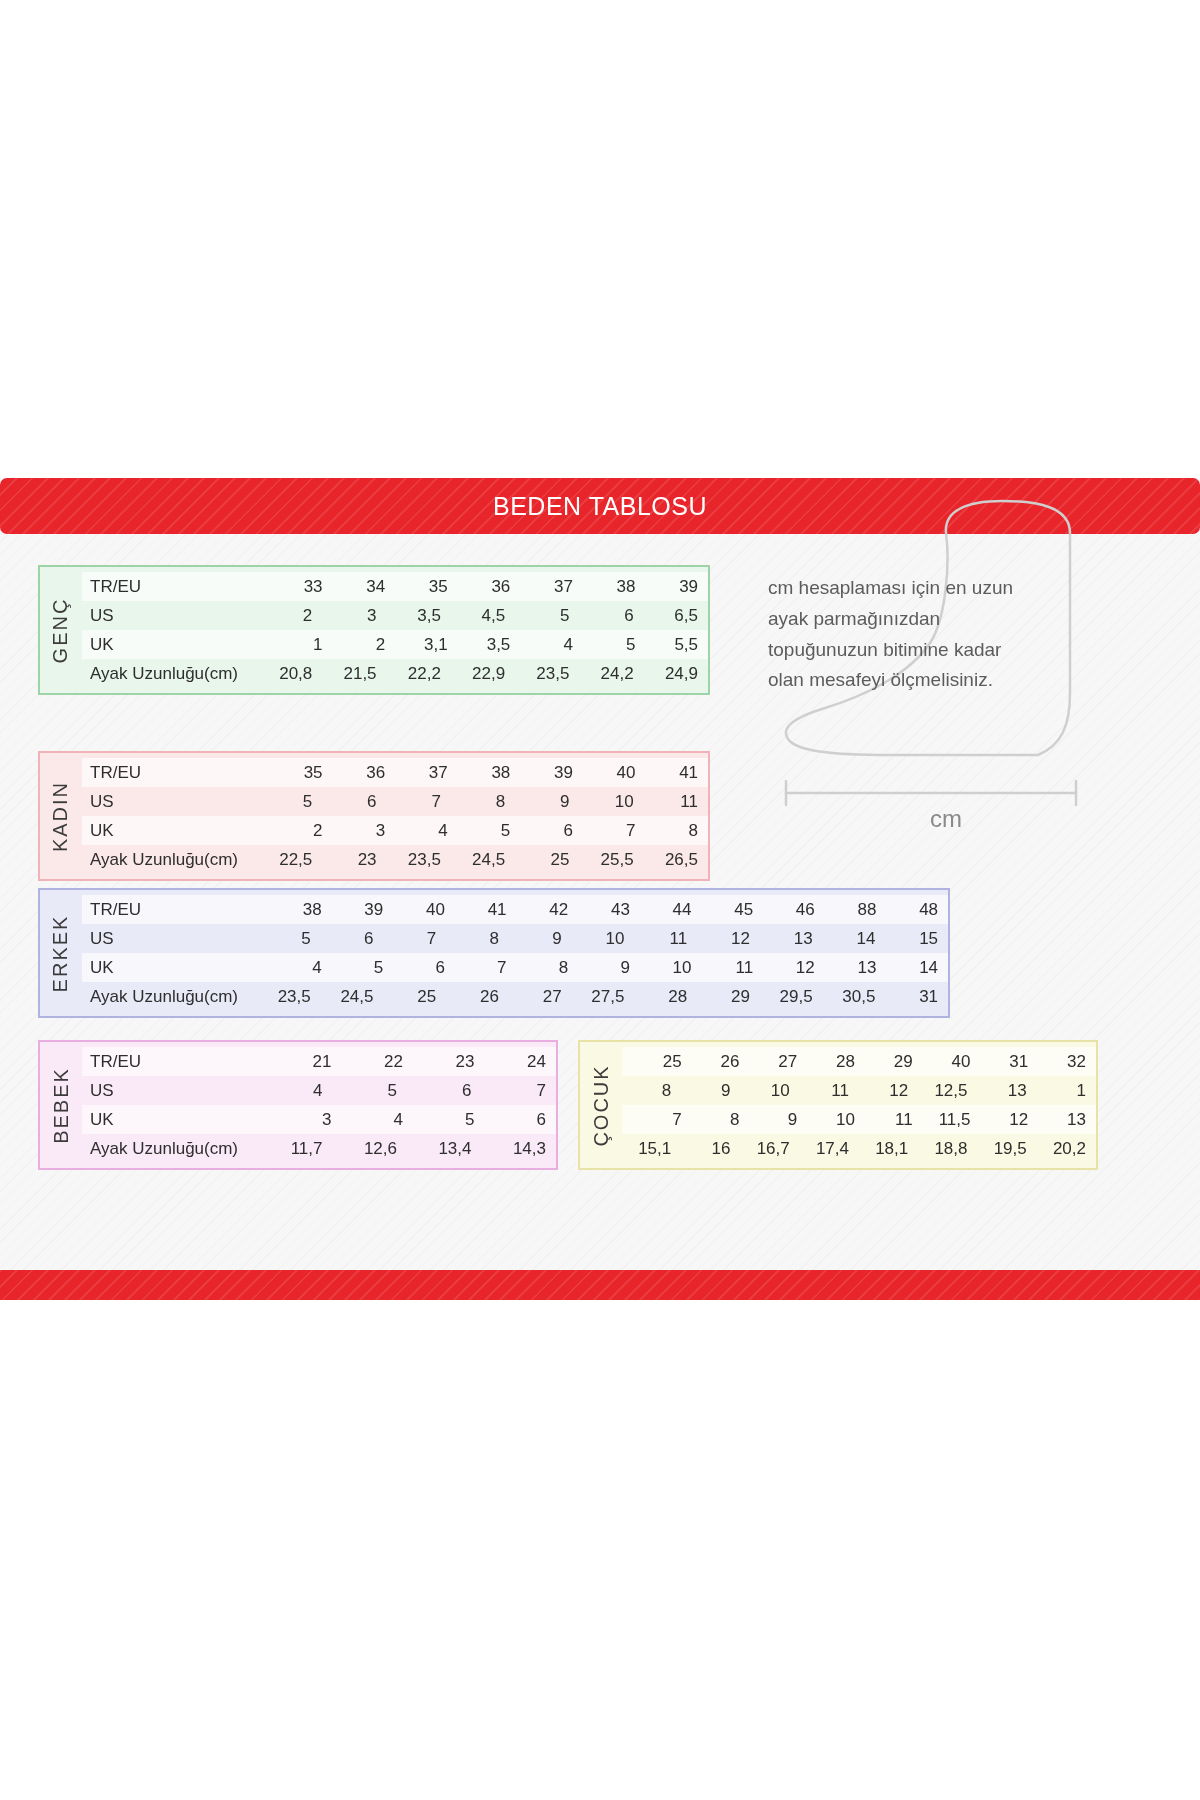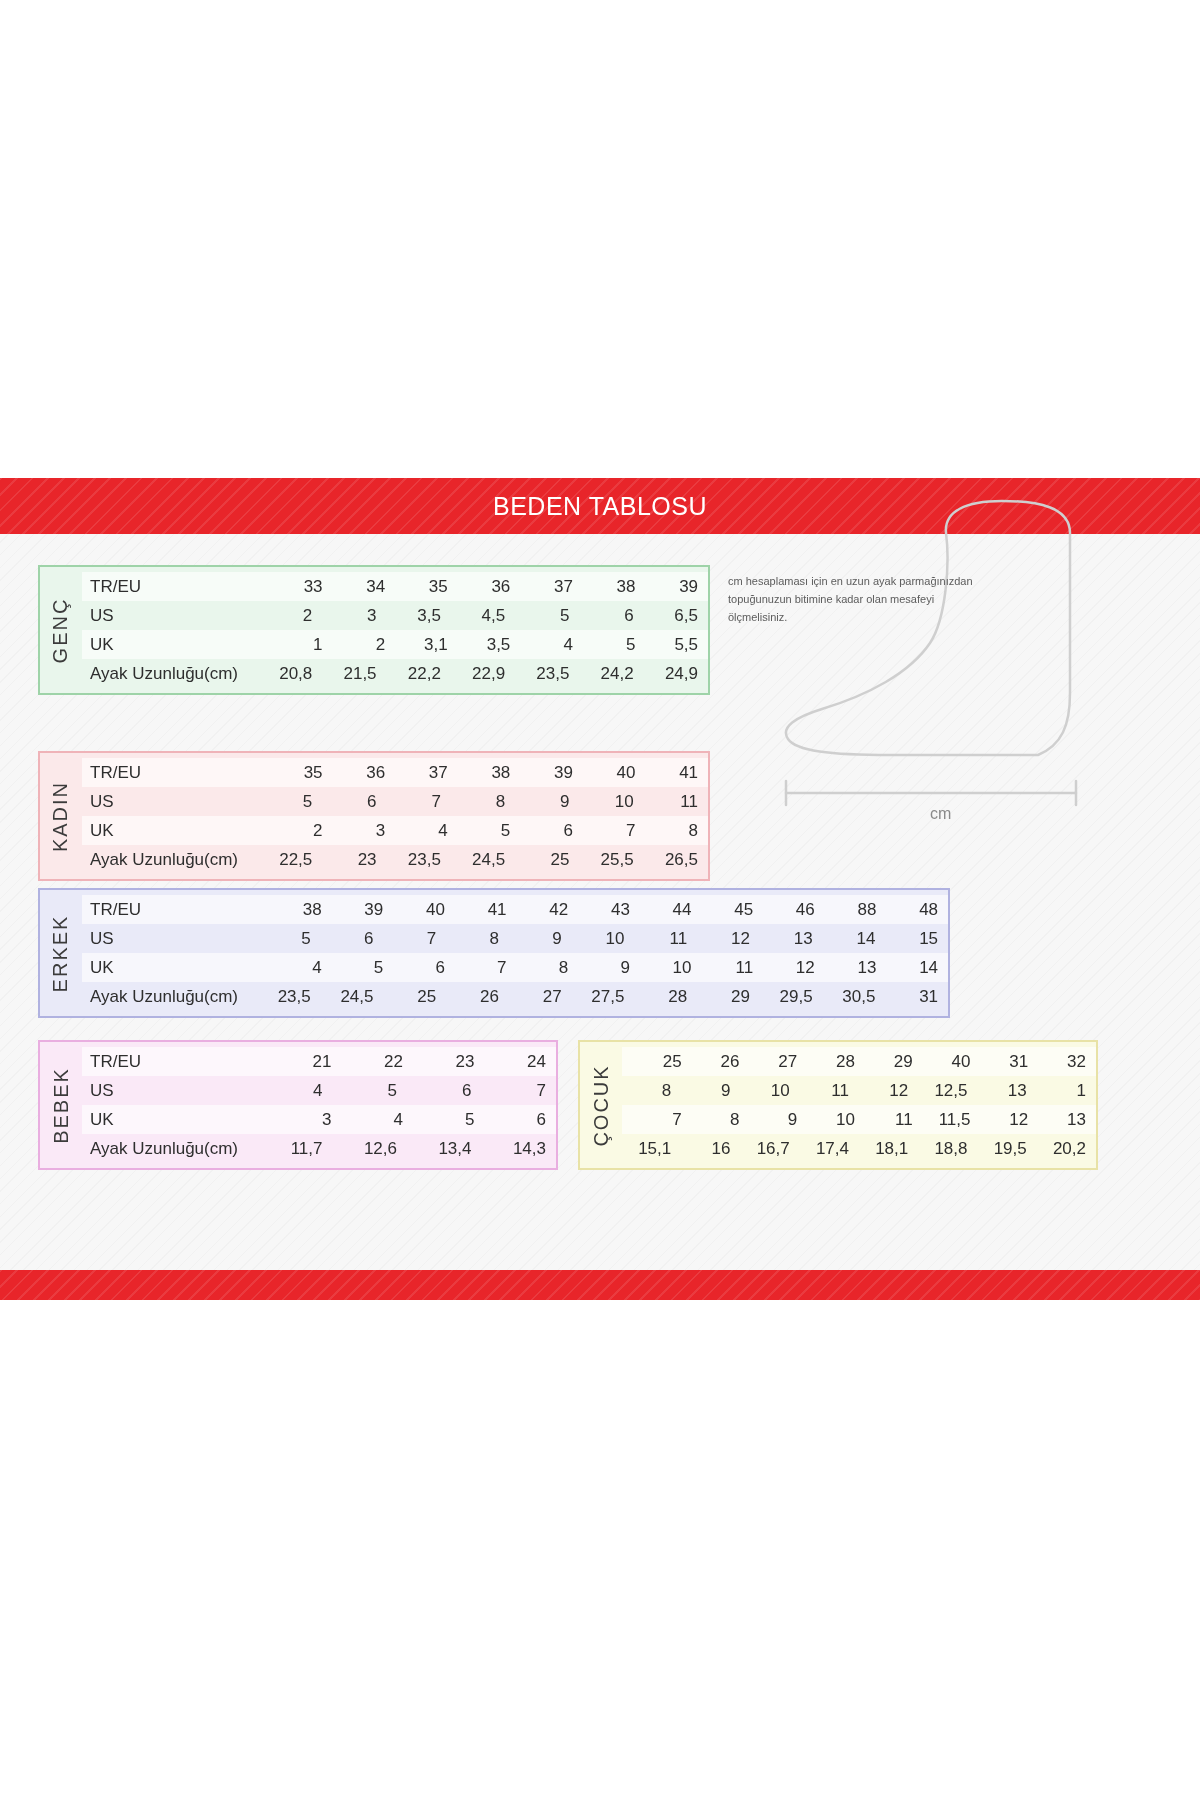--- a/index.html
+++ b/index.html
@@ -36,20 +36,21 @@
     left: 0;
     top: 0;
     width: 1200px;
     height: 56px;
     background: #e8252a;
     background-image:
       repeating-linear-gradient(135deg, rgba(255,255,255,0.10) 0px, rgba(255,255,255,0.10) 2px, rgba(255,255,255,0) 2px, rgba(255,255,255,0) 11px);
     display: flex;
     align-items: center;
     justify-content: center;
+    border-radius: 7px;
   }
   .title-bar .title {
     color: #ffffff;
     font-size: 25px;
     letter-spacing: 0.5px;
     font-weight: 400;
   }
 
   .bottom-bar {
     position: absolute;
@@ -136,42 +137,42 @@
   .grp-kadin { left: 38px;  top: 273px; width: 672px; height: 130px; }
   .grp-erkek { left: 38px;  top: 410px; width: 912px; height: 130px; }
   .grp-bebek { left: 38px;  top: 562px; width: 520px; height: 130px; }
   .grp-cocuk { left: 578px; top: 562px; width: 520px; height: 130px; }
 
   .grp-cocuk .row .rlabel { width: 0; flex: 0 0 0; padding-left: 0; }
 
   
   .note {
     position: absolute;
-    left: 728px;
+    left: 768px;
     top: 95px;
     width: 250px;
-    font-size: 11px;
+    font-size: 19px;
     line-height: 1.62;
     color: #5c5c5c;
   }
 
   .foot-wrap {
     position: absolute;
     left: 770px;
     top: 15px;
     width: 400px;
     height: 350px;
   }
   .foot-svg { display: block; }
 
   .cm-label {
     position: absolute;
     left: 930px;
     top: 327px;
-    font-size: 16px;
+    font-size: 24px;
     color: #8a8a8a;
   }
 </style>
 </head>
 <body>
 
 <div class="page">
 
   <div class="chart">
 

